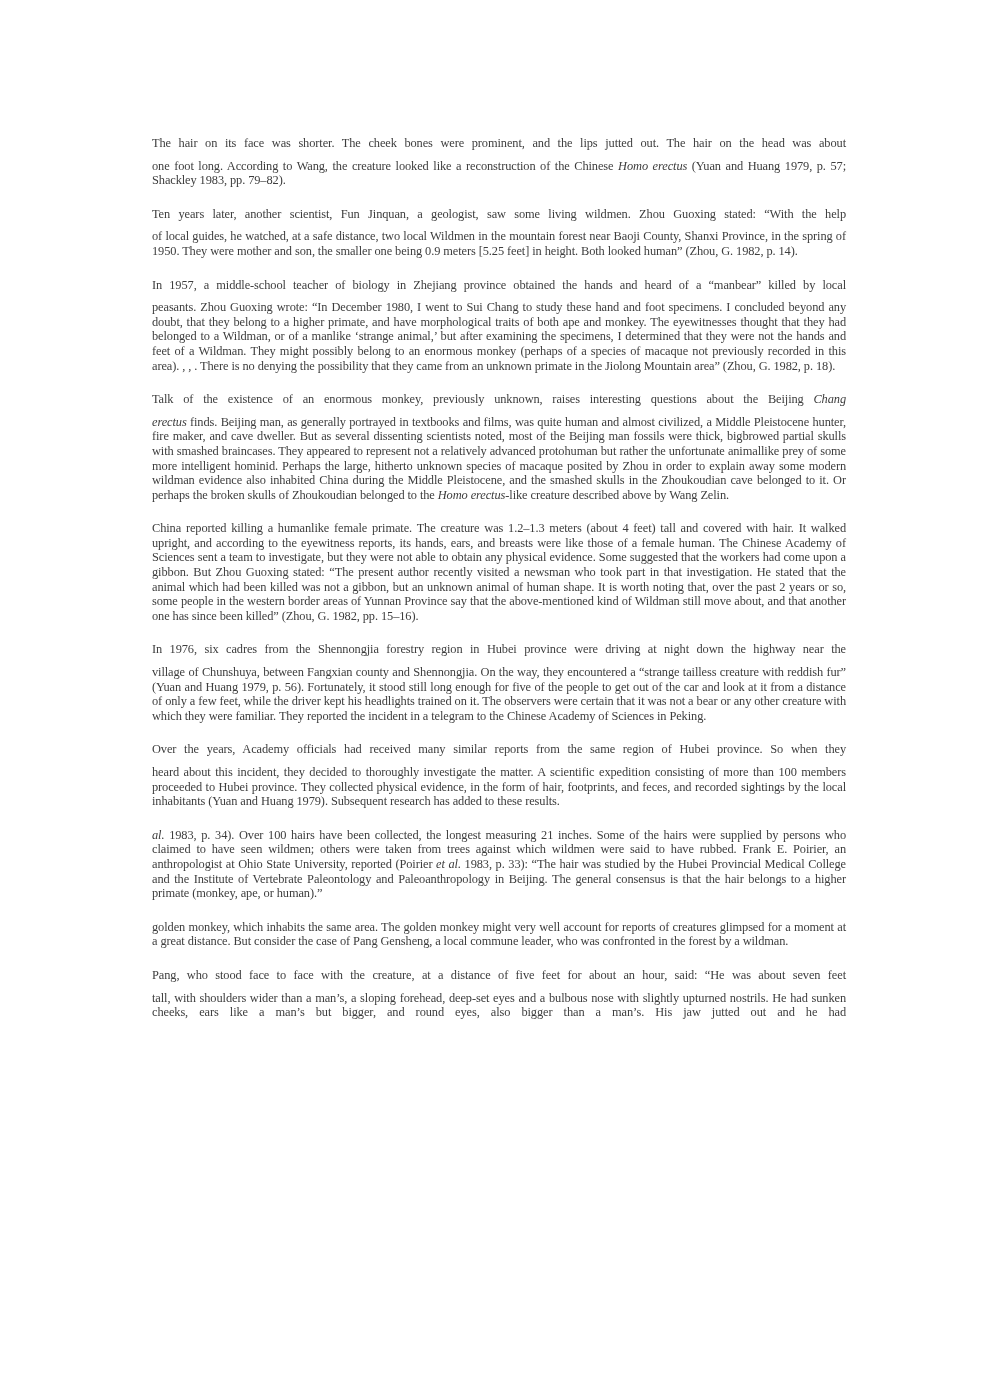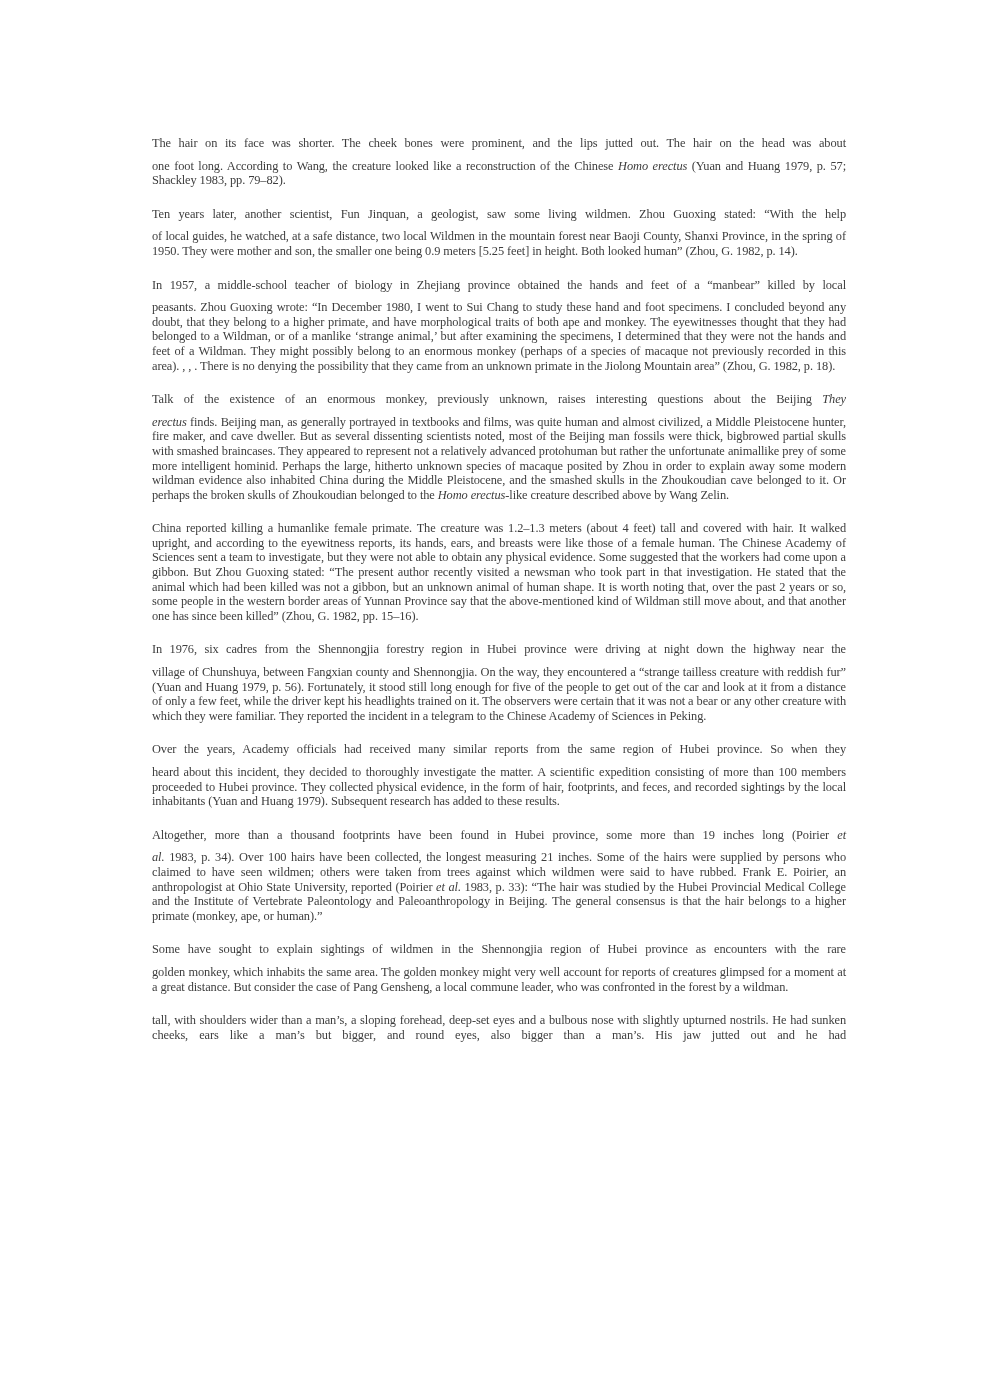--- a/index.html
+++ b/index.html
@@ -55,43 +55,42 @@
   <main class="text-column">
       <div class="para">
         <div class="first-line"><span>The hair on its face was shorter. The cheek bones were prominent, and the lips jutted out. The hair on the head was about</span></div>
         <div class="rest"><span>one foot long. According to Wang, the creature looked like a reconstruction of the Chinese </span><i>Homo erectus</i><span> (Yuan and Huang 1979, p. 57; Shackley 1983, pp. 79–82).</span></div>
       </div>
       <div class="para">
         <div class="first-line"><span>Ten years later, another scientist, Fun Jinquan, a geologist, saw some living wildmen. Zhou Guoxing stated: “With the help</span></div>
         <div class="rest"><span>of local guides, he watched, at a safe distance, two local Wildmen in the mountain forest near Baoji County, Shanxi Province, in the spring of 1950. They were mother and son, the smaller one being 0.9 meters [5.25 feet] in height. Both looked human” (Zhou, G. 1982, p. 14).</span></div>
       </div>
       <div class="para">
-        <div class="first-line"><span>In 1957, a middle-school teacher of biology in Zhejiang province obtained the hands and feet of a “manbear” killed by local</span></div>
+        <div class="first-line"><span>In 1957, a middle-school teacher of biology in Zhejiang province obtained the hands and heard of a “manbear” killed by local</span></div>
         <div class="rest"><span>peasants. Zhou Guoxing wrote: “In December 1980, I went to Sui Chang to study these hand and foot specimens. I concluded beyond any doubt, that they belong to a higher primate, and have morphological traits of both ape and monkey. The eyewitnesses thought that they had belonged to a Wildman, or of a manlike ‘strange animal,’ but after examining the specimens, I determined that they were not the hands and feet of a Wildman. They might possibly belong to an enormous monkey (perhaps of a species of macaque not previously recorded in this area). , , . There is no denying the possibility that they came from an unknown primate in the Jiolong Mountain area” (Zhou, G. 1982, p. 18).</span></div>
       </div>
       <div class="para">
-        <div class="first-line"><span>Talk of the existence of an enormous monkey, previously unknown, raises interesting questions about the Beijing </span><i>They</i></div>
+        <div class="first-line"><span>Talk of the existence of an enormous monkey, previously unknown, raises interesting questions about the Beijing </span><i>Chang</i></div>
         <div class="rest"><i>erectus</i><span> finds. Beijing man, as generally portrayed in textbooks and films, was quite human and almost civilized, a Middle Pleistocene hunter, fire maker, and cave dweller. But as several dissenting scientists noted, most of the Beijing man fossils were thick, bigbrowed partial skulls with smashed braincases. They appeared to represent not a relatively advanced protohuman but rather the unfortunate animallike prey of some more intelligent hominid. Perhaps the large, hitherto unknown species of macaque posited by Zhou in order to explain away some modern wildman evidence also inhabited China during the Middle Pleistocene, and the smashed skulls in the Zhoukoudian cave belonged to it. Or perhaps the broken skulls of Zhoukoudian belonged to the </span><i>Homo erectus</i><span>-like creature described above by Wang Zelin.</span></div>
       </div>
       <div class="para">
         <div class="rest"><span>China reported killing a humanlike female primate. The creature was 1.2–1.3 meters (about 4 feet) tall and covered with hair. It walked upright, and according to the eyewitness reports, its hands, ears, and breasts were like those of a female human. The Chinese Academy of Sciences sent a team to investigate, but they were not able to obtain any physical evidence. Some suggested that the workers had come upon a gibbon. But Zhou Guoxing stated: “The present author recently visited a newsman who took part in that investigation. He stated that the animal which had been killed was not a gibbon, but an unknown animal of human shape. It is worth noting that, over the past 2 years or so, some people in the western border areas of Yunnan Province say that the above-mentioned kind of Wildman still move about, and that another one has since been killed” (Zhou, G. 1982, pp. 15–16).</span></div>
       </div>
       <div class="para">
         <div class="first-line"><span>In 1976, six cadres from the Shennongjia forestry region in Hubei province were driving at night down the highway near the</span></div>
         <div class="rest"><span>village of Chunshuya, between Fangxian county and Shennongjia. On the way, they encountered a “strange tailless creature with reddish fur” (Yuan and Huang 1979, p. 56). Fortunately, it stood still long enough for five of the people to get out of the car and look at it from a distance of only a few feet, while the driver kept his headlights trained on it. The observers were certain that it was not a bear or any other creature with which they were familiar. They reported the incident in a telegram to the Chinese Academy of Sciences in Peking.</span></div>
       </div>
       <div class="para">
         <div class="first-line"><span>Over the years, Academy officials had received many similar reports from the same region of Hubei province. So when they</span></div>
         <div class="rest"><span>heard about this incident, they decided to thoroughly investigate the matter. A scientific expedition consisting of more than 100 members proceeded to Hubei province. They collected physical evidence, in the form of hair, footprints, and feces, and recorded sightings by the local inhabitants (Yuan and Huang 1979). Subsequent research has added to these results.</span></div>
       </div>
       <div class="para">
-        <div class="first-line"><span>Altogether, more than a thousand footprints have been found in Hubei province, some more than 19 inches long (Poirier </span><i>et</i></div>
         <div class="rest"><i>al.</i><span> 1983, p. 34). Over 100 hairs have been collected, the longest measuring 21 inches. Some of the hairs were supplied by persons who claimed to have seen wildmen; others were taken from trees against which wildmen were said to have rubbed. Frank E. Poirier, an anthropologist at Ohio State University, reported (Poirier </span><i>et al.</i><span> 1983, p. 33): “The hair was studied by the Hubei Provincial Medical College and the Institute of Vertebrate Paleontology and Paleoanthropology in Beijing. The general consensus is that the hair belongs to a higher primate (monkey, ape, or human).”</span></div>
       </div>
       <div class="para">
-        <div class="first-line"><span>Some have sought to explain sightings of wildmen in the Shennongjia region of Hubei province as encounters with the rare</span></div>
         <div class="rest"><span>golden monkey, which inhabits the same area. The golden monkey might very well account for reports of creatures glimpsed for a moment at a great distance. But consider the case of Pang Gensheng, a local commune leader, who was confronted in the forest by a wildman.</span></div>
       </div>
       <div class="para">
+        <div class="first-line"><span>Pang, who stood face to face with the creature, at a distance of five feet for about an hour, said: “He was about seven feet</span></div>
         <div class="rest justify-last"><span>tall, with shoulders wider than a man’s, a sloping forehead, deep-set eyes and a bulbous nose with slightly upturned nostrils. He had sunken cheeks, ears like a man’s but bigger, and round eyes, also bigger than a man’s. His jaw jutted out and he had</span></div>
       </div>
     </main>
 </div>
 
 </body></html>

